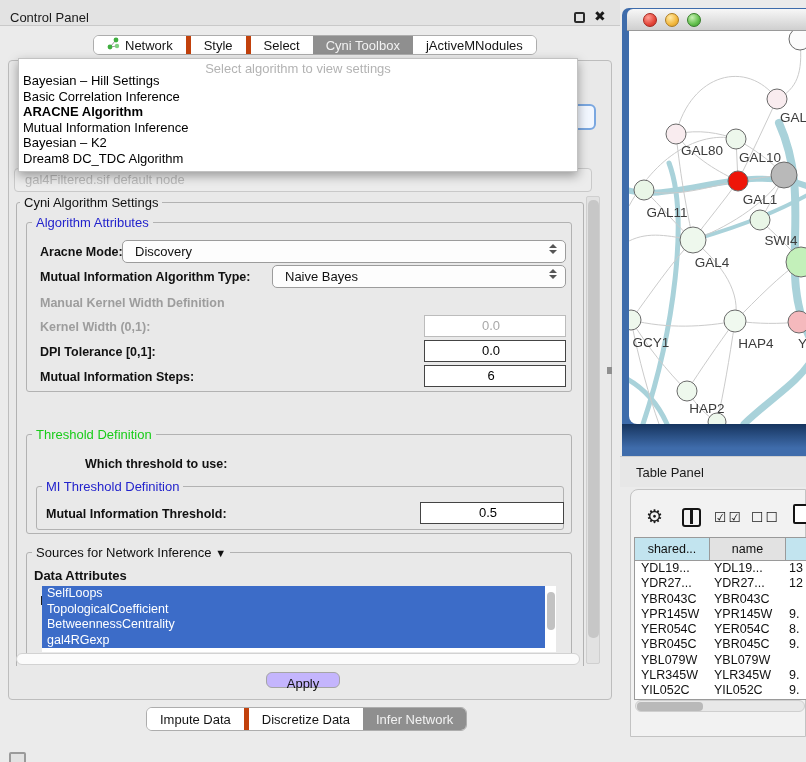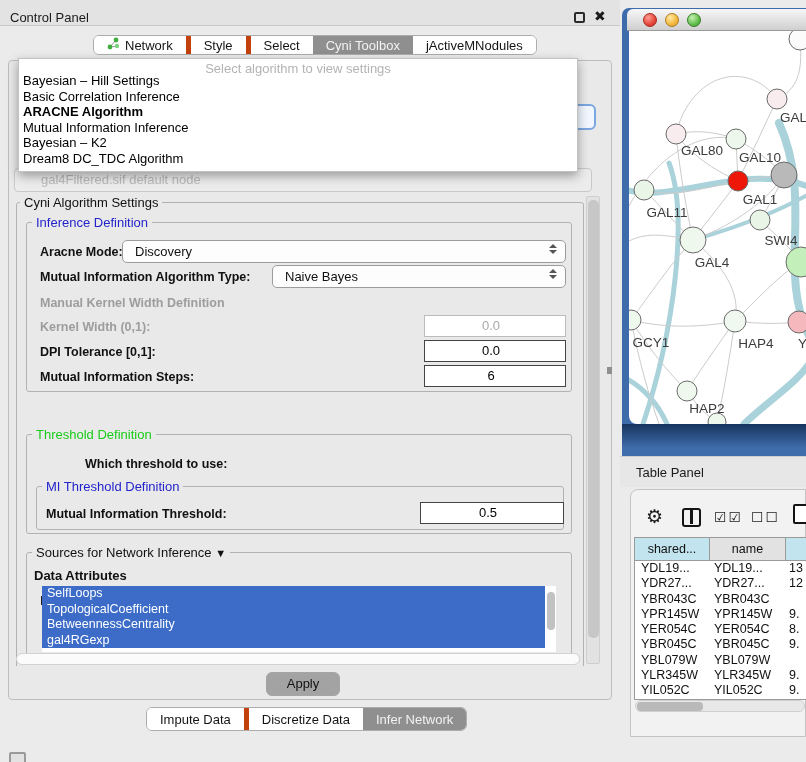--- a/index.html
+++ b/index.html
@@ -22,21 +22,21 @@
   .tab.sel { background:#8f8f8f; color:#f2f2f2; border-left:none; }
   .tab.sel + .tab { border-left:none; }
 
   #main-panel { left:8px; top:60px; width:604px; height:640px; background:#e9e9e9;
     border:1px solid #bdbdbd; border-radius:4px; }
 
   
   #hidden-combo { left:566px; top:104px; width:30px; height:26px; border:2px solid #7aa7e0;
     border-radius:6px; background:#f2f7ff; }
   #table-combo { left:14px; top:168px; width:578px; height:24px; border:1px solid #c9c9c9;
-    border-radius:4px; background:#ececec; font-size:13px; color:#b9b9b9; line-height:22px; padding-left:26px; }
+    border-radius:4px; background:#ececec; font-size:13px; color:#b9b9b9; line-height:22px; padding-left:10px; }
 
   #algo-dropdown { left:18px; top:58px; width:560px; height:114px; background:#fff;
     border:1px solid #c2c2c2; box-shadow:0 4px 10px rgba(0,0,0,0.35); z-index:20; }
   #dd-placeholder { text-align:center; font-size:13px; color:#b3b3b3; padding-top:2px; height:14px; }
   .dd-item { font-size:13px; height:15.5px; line-height:15.5px; padding-left:4px; color:#000; white-space:nowrap; }
   .dd-item.bold { font-weight:bold; }
 
   
   #settings-clip { left:12px; top:194px; width:572px; height:472px; overflow:hidden; }
   .groupbox { position:absolute; border:1px solid #b2b2b2; border-radius:3px; }
@@ -60,21 +60,21 @@
   .attr-item { font-size:12.5px; height:15.5px; line-height:15.5px; color:#fff;
     background:#3c6cc8; padding-left:5px; width:503px; }
   #attr-scroll { left:546px; top:588px; width:9px; height:62px; background:#fff; }
   #attr-thumb { left:547px; top:592px; width:8px; height:38px; background:#c2c2c2; border-radius:4px; }
   #hscroll { left:16px; top:653px; width:564px; height:12px; background:#fbfbfb;
     border:1px solid #d2d2d2; border-radius:6px; }
   #panel-vscroll { left:586px; top:196px; width:14px; height:468px; background:#e2e2e2;
     border:1px solid #cfcfcf; border-radius:2px; }
   #panel-vthumb { left:588px; top:200px; width:11px; height:438px; background:#c7c7c7; border-radius:5px; }
 
-  #apply-btn { left:266px; top:672px; width:74px; height:24px; background:#a3a3a3;
+  #apply-btn { left:266px; top:672px; width:74px; height:16px; background:#c4b5fd;
     border:1px solid #a5a5a5; border-radius:6px; font-size:13px; text-align:center; line-height:22px; }
 
   #bottom-tabs { left:146px; top:707px; height:24px; display:flex; background:#fff;
     border:1px solid #adadad; border-radius:6px; overflow:hidden; }
 
   #mini-icon { left:9px; top:752px; width:17px; height:14px; border:2px solid #9a9a9a;
     border-radius:2px; background:#e2e2e2; }
   #divider-grip { left:607px; top:367px; width:5px; height:7px; background:#8f8f8f; }
 
   
@@ -169,21 +169,21 @@
       <div class="dd-item">Bayesian – K2</div>
       <div class="dd-item">Dream8 DC_TDC Algorithm</div>
     </div>
 </div>
 
 <div class="abs" id="settings-clip">
   <div class="groupbox" style="left:4px;top:8px;width:568px;height:470px;"></div>
   <div class="gtitle" style="left:8px;top:1px;">Cyni Algorithm Settings</div>
 
   <div class="groupbox" style="left:14px;top:28px;width:546px;height:170px;"></div>
-  <div class="gtitle blue" style="left:20px;top:21px;">Inference Definition</div>
+  <div class="gtitle blue" style="left:20px;top:21px;">Algorithm Attributes</div>
 
   <div class="lbl" style="left:28px;top:51px;">Aracne Mode:</div>
   <div class="combo" style="left:110px;top:46px;width:444px;height:23px;">
     <span>Discovery</span>
     <span class="spin">
         <i class="up"></i>
         <i class="dn"></i>
       </span>
   </div>
 

